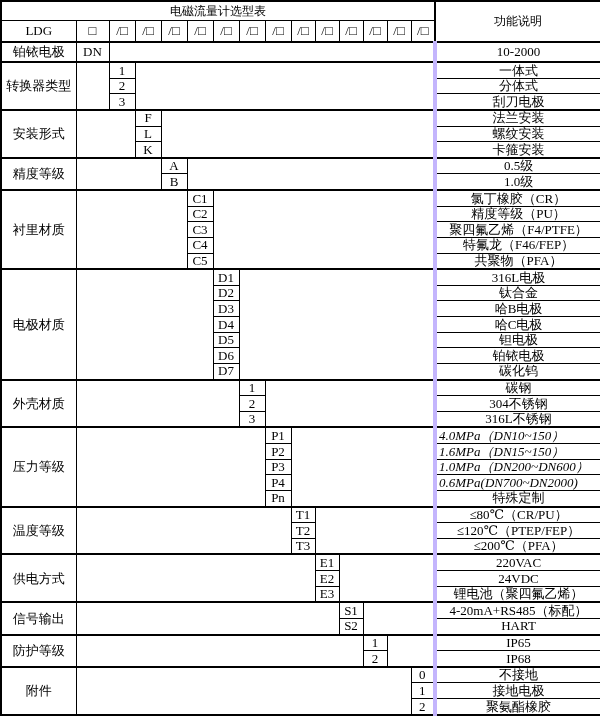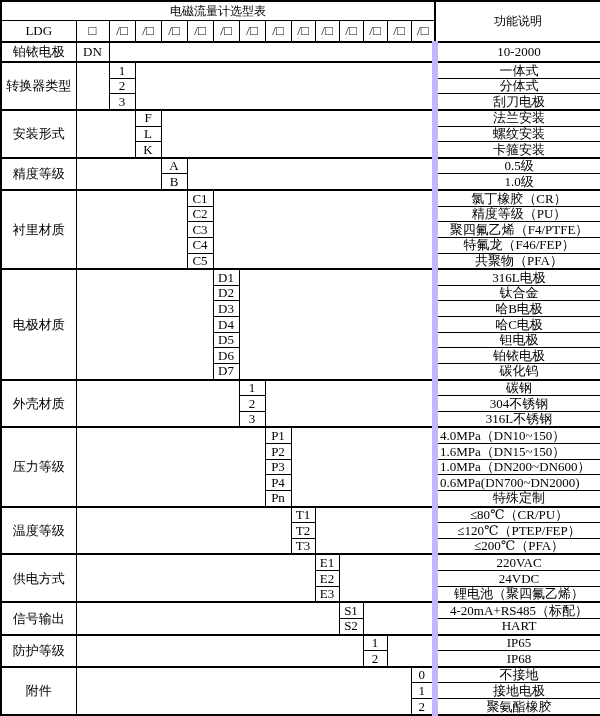--- a/index.html
+++ b/index.html
@@ -7,22 +7,22 @@
   .wrap{width:600px;height:716px;background:#fff;overflow:hidden;}
   table.sel{width:600px;height:716px;border-collapse:collapse;table-layout:fixed;
             border:2px solid #000;}
   td{border:1px solid #000;padding:0;margin:0;vertical-align:middle;
      font-size:13px;line-height:1.05;overflow:hidden;white-space:nowrap;}
   td.title{text-align:center;font-size:12px;height:18px;}
   td.funchdr{text-align:center;font-size:12px;border-left:2px solid #000;}
   td.lbl{text-align:center;font-size:13px;}
   td.code{text-align:center;font-size:13px;}
   td.gap{}
-  td.func{text-align:center;border-left:6px solid #c4b5fd;}
-  td.func.left{text-align:left;padding-left:2px;}
+  td.func{text-align:center;border-left:4px solid #c4b5fd;}
+  td.func.left{text-align:left;padding-left:2px;font-style:italic;}
   tr.ldgrow td{height:20px;}
   tr.dnrow td{height:18px;}
   td.gt{border-top:2px solid #000;}
   
 </style>
 </head>
 <body>
 
 <div class="wrap">
 <table class="sel">

